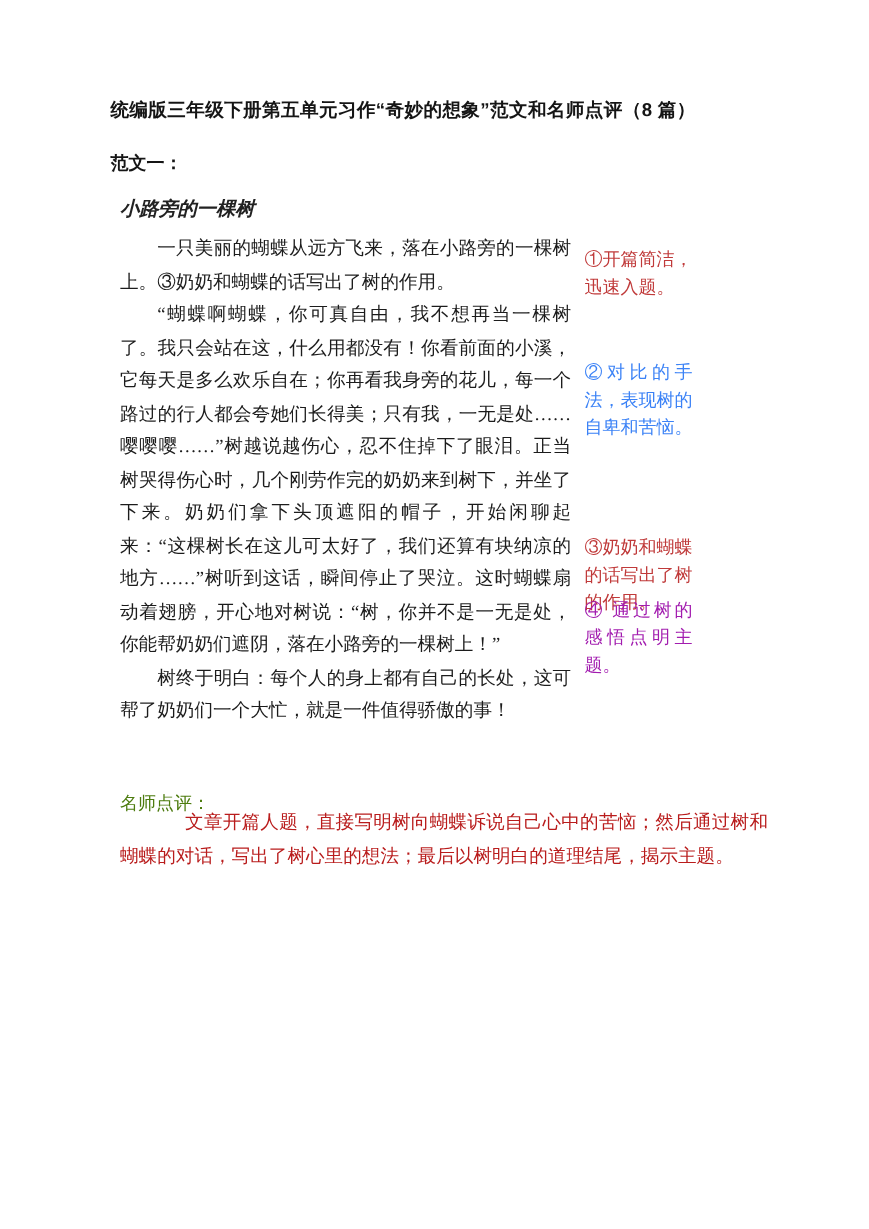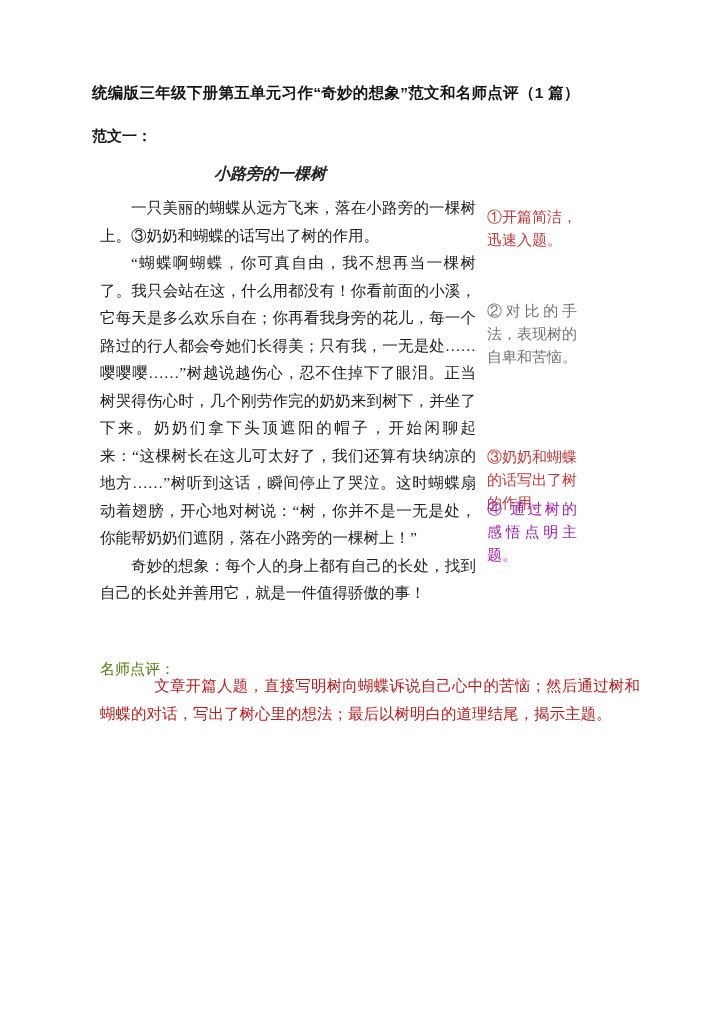--- a/index.html
+++ b/index.html
@@ -31,21 +31,20 @@
     font-family: Liberation Serif, serif;
     font-weight: bold;
     font-size: 15px;
     color: #151515;
   }
   .essay-title {
     position: absolute;
     left: 100px;
     top: 164px;
     width: 340px;
-    text-align: center;
     font-style: italic;
     font-weight: 600;
     font-size: 16px;
     color: #222222;
   }
   .essay-body {
     position: absolute;
     left: 100px;
     top: 194px;
     width: 376px;
@@ -89,35 +88,35 @@
     text-align: justify;
     text-justify: inter-ideograph;
     word-break: break-all;
   }
 </style>
 </head>
 <body>
 
 <div class="page">
 
-  <div class="doc-title">统编版三年级下册第五单元习作“奇妙的想象”范文和名师点评（1 篇）</div>
+  <div class="doc-title">统编版三年级下册第五单元习作“奇妙的想象”范文和名师点评（8 篇）</div>
 
   <div class="section-label">范文一：</div>
 
   <div class="essay-title">小路旁的一棵树</div>
 
   <div class="essay-body">
     <p>一只美丽的蝴蝶从远方飞来，落在小路旁的一棵树上。③奶奶和蝴蝶的话写出了树的作用。</p>
     <p>“蝴蝶啊蝴蝶，你可真自由，我不想再当一棵树了。我只会站在这，什么用都没有！你看前面的小溪，它每天是多么欢乐自在；你再看我身旁的花儿，每一个路过的行人都会夸她们长得美；只有我，一无是处……嘤嘤嘤……”树越说越伤心，忍不住掉下了眼泪。正当树哭得伤心时，几个刚劳作完的奶奶来到树下，并坐了下来。奶奶们拿下头顶遮阳的帽子，开始闲聊起来：“这棵树长在这儿可太好了，我们还算有块纳凉的地方……”树听到这话，瞬间停止了哭泣。这时蝴蝶扇动着翅膀，开心地对树说：“树，你并不是一无是处，你能帮奶奶们遮阴，落在小路旁的一棵树上！”</p>
-    <p>奇妙的想象：每个人的身上都有自己的长处，找到自己的长处并善用它，就是一件值得骄傲的事！</p>
+    <p>树终于明白：每个人的身上都有自己的长处，这可帮了奶奶们一个大忙，就是一件值得骄傲的事！</p>
   </div>
 
   <div class="margin-note note-1 accent" style="color: rgb(192, 58, 58);">①开篇简洁，迅速入题。</div>
 
-  <div class="margin-note note-2 accent" style="color: #737373;">②对比的手法，表现树的自卑和苦恼。</div>
+  <div class="margin-note note-2 accent" style="color: #3b82f6;">②对比的手法，表现树的自卑和苦恼。</div>
 
   <div class="margin-note note-3 accent" style="color: rgb(192, 58, 58);">③奶奶和蝴蝶的话写出了树的作用。</div>
 
   <div class="margin-note note-4 accent" style="color: #a21caf;">④ 通过树的感悟点明主题。</div>
 
   <div class="review-heading">名师点评：</div>
 
   <div class="review-body accent" style="color: #b91c1c;">文章开篇人题，直接写明树向蝴蝶诉说自己心中的苦恼；然后通过树和蝴蝶的对话，写出了树心里的想法；最后以树明白的道理结尾，揭示主题。</div>
 
 </div>

